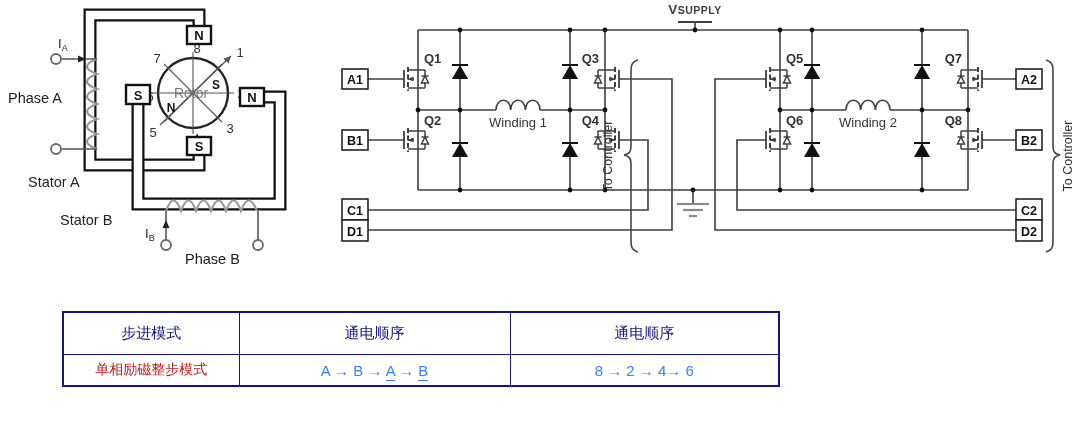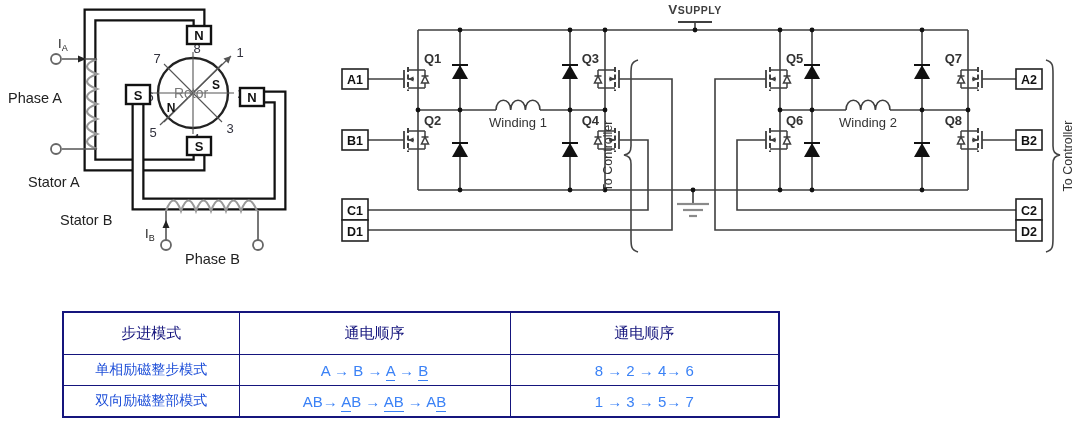--- a/index.html
+++ b/index.html
@@ -8,21 +8,21 @@
   .abs{position:absolute;}
   svg text{font-family:"Liberation Sans", sans-serif;}
   
   #mode-table{position:absolute;left:62px;top:311px;border-collapse:collapse;
               table-layout:fixed;background:#fff;}
   #mode-table, #mode-table td, #mode-table th{border:1.5px solid #15157d;}
   #mode-table{border-width:2px;}
   #mode-table th{height:41px;font-size:15px;font-weight:normal;color:#15157d;
                  text-align:center;vertical-align:middle;padding:0;}
   #mode-table td{height:30px;font-size:15px;text-align:center;vertical-align:middle;padding:0;}
-  #mode-table td.mode{font-size:14px;color:#1d4ed8;}
+  #mode-table td.mode{font-size:14px;color:#b91c1c;}
   #mode-table td.seq, #mode-table td.pos{color:#3b82f6;}
   .u{border-bottom:1.6px solid currentColor;padding-bottom:1px;}
   .c1{width:176px;} .c2{width:271px;} .c3{width:269px;}
 </style>
 </head>
 <body>
 
 <svg class="abs" style="left:0;top:0" width="300" height="270" viewBox="0 0 300 270">
 
   <g>
@@ -277,19 +277,14 @@
       <tr>
     <th>步进模式</th>
     <th>通电顺序</th>
     <th>通电顺序</th>
   </tr>
   <tr>
     <td class="mode">单相励磁整步模式</td>
     <td class="seq"><span>A → B → </span><span class="u">A</span><span> → </span><span class="u">B</span></td>
     <td class="pos">8 → 2 → 4→ 6</td>
   </tr>
-  <tr>
-    <td class="mode">双向励磁整部模式</td>
-    <td class="seq"><span>AB→ </span><span class="u">A</span><span>B → </span><span class="u">AB</span><span> → A</span><span class="u">B</span></td>
-    <td class="pos">1 → 3 → 5→ 7</td>
-  </tr>
 </tbody>
   </table>
 
 </body></html>

